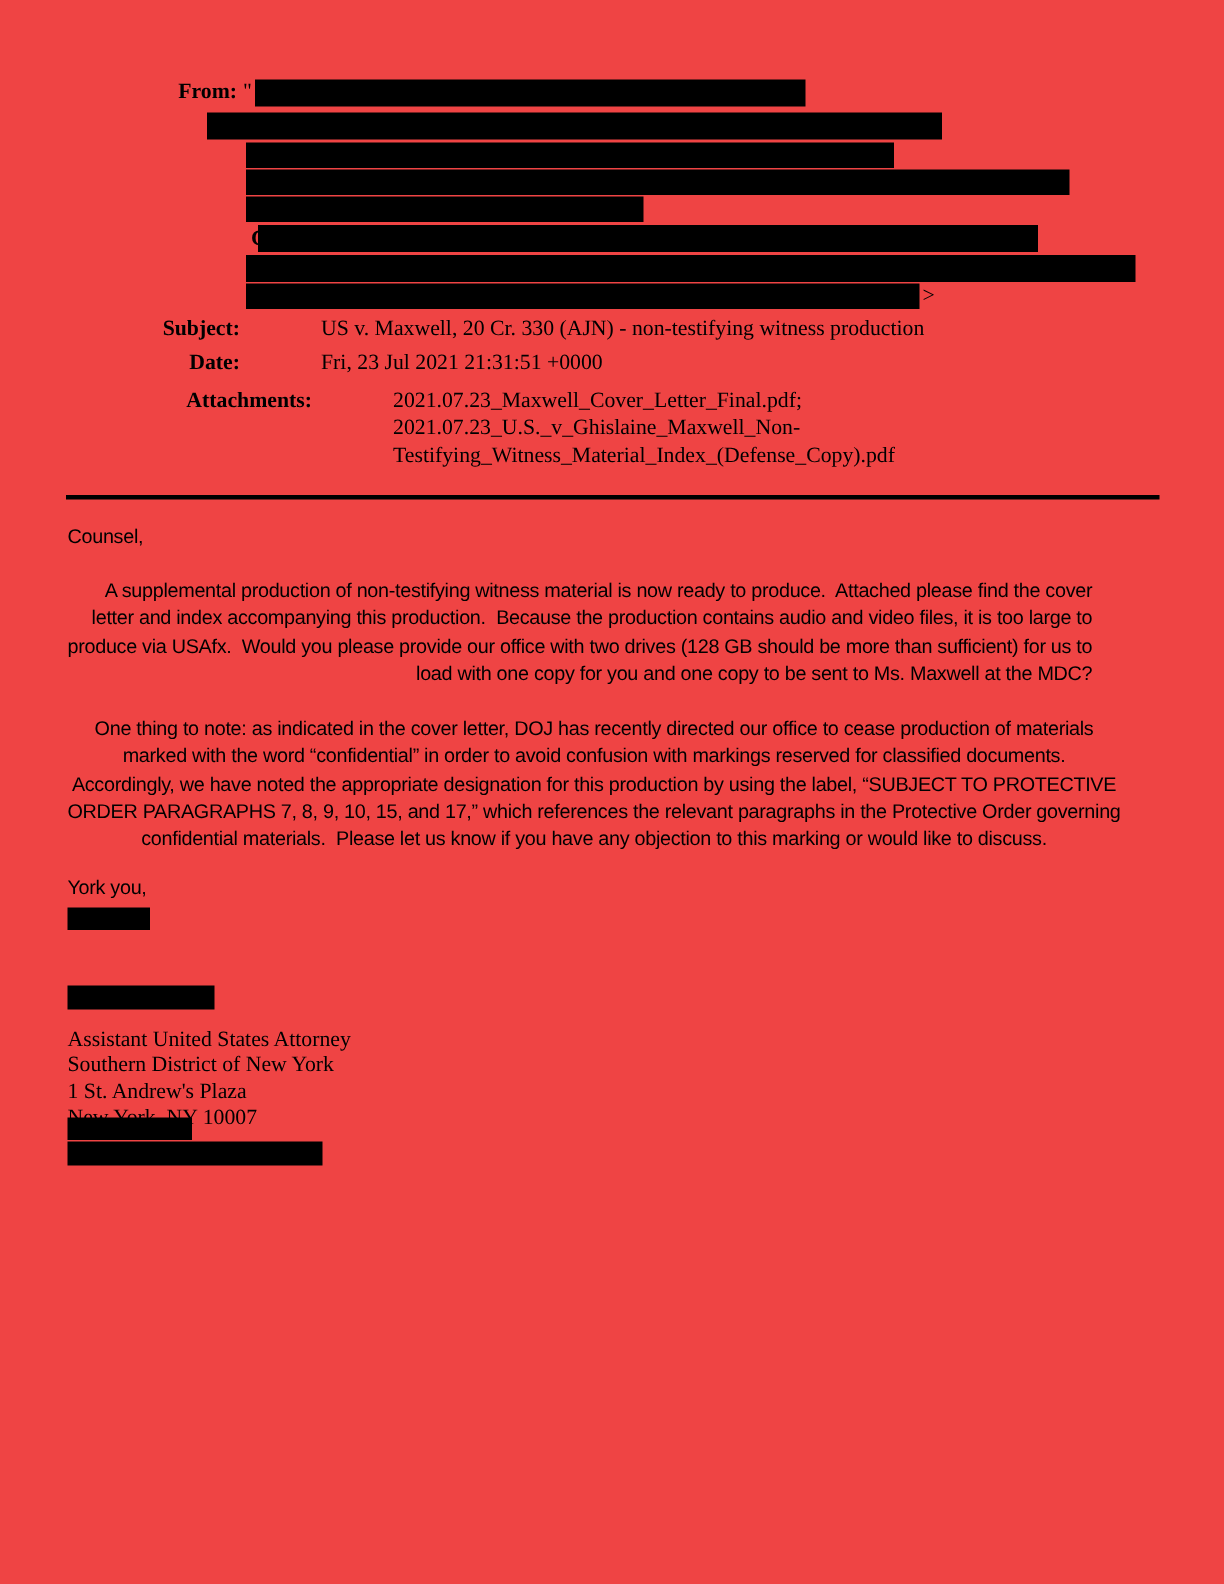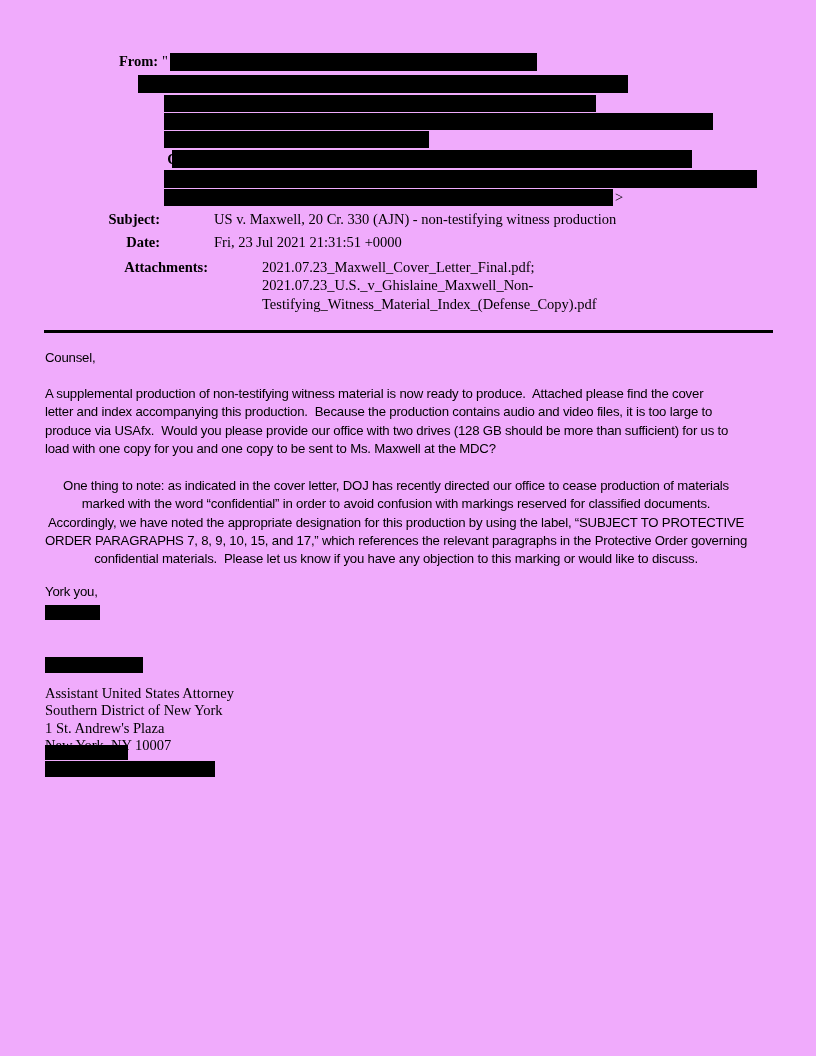--- a/index.html
+++ b/index.html
@@ -1,21 +1,21 @@
 <!DOCTYPE html>
 <html><head>
 <meta charset="utf-8">
 <style>
   html, body { margin: 0; padding: 0; background: #e8e8e8; }
   .page {
     position: relative;
     width: 816px;
     height: 1056px;
     margin: 0 auto;
-    background: #f0abfc;
+    background: #ef4444;
     color: #000000;
     font-family: "Liberation Serif", serif;
     overflow: hidden;
   }
   
   .hdr-row {
     position: absolute;
     left: 0;
     display: flex;
     justify-content: flex-end;
@@ -98,21 +98,21 @@
   <div class="field-row" style="top:258px;margin-left:48px;">
     <span class="field-label">Attachments:</span>
     <span class="field-value">2021.07.23_Maxwell_Cover_Letter_Final.pdf;
 2021.07.23_U.S._v_Ghislaine_Maxwell_Non-
 Testifying_Witness_Material_Index_(Defense_Copy).pdf</span>
   </div>
 
   <div class="rule"></div>
 
   <div class="body-text" style="top:349px;">Counsel,</div>
-  <div class="body-text" style="top:385px;">A supplemental production of non-testifying witness material is now ready to produce.  Attached please find the cover
+  <div class="body-text" style="top:385px;text-align:right;">A supplemental production of non-testifying witness material is now ready to produce.  Attached please find the cover
 letter and index accompanying this production.  Because the production contains audio and video files, it is too large to
 produce via USAfx.  Would you please provide our office with two drives (128 GB should be more than sufficient) for us to
 load with one copy for you and one copy to be sent to Ms. Maxwell at the MDC?</div>
   <div class="body-text" style="top:477px;text-align:center;">One thing to note: as indicated in the cover letter, DOJ has recently directed our office to cease production of materials
 marked with the word “confidential” in order to avoid confusion with markings reserved for classified documents.
 Accordingly, we have noted the appropriate designation for this production by using the label, “SUBJECT TO PROTECTIVE
 ORDER PARAGRAPHS 7, 8, 9, 10, 15, and 17,” which references the relevant paragraphs in the Protective Order governing
 confidential materials.  Please let us know if you have any objection to this marking or would like to discuss.</div>
   <div class="body-text" style="top:583px;">York you,</div>
 

